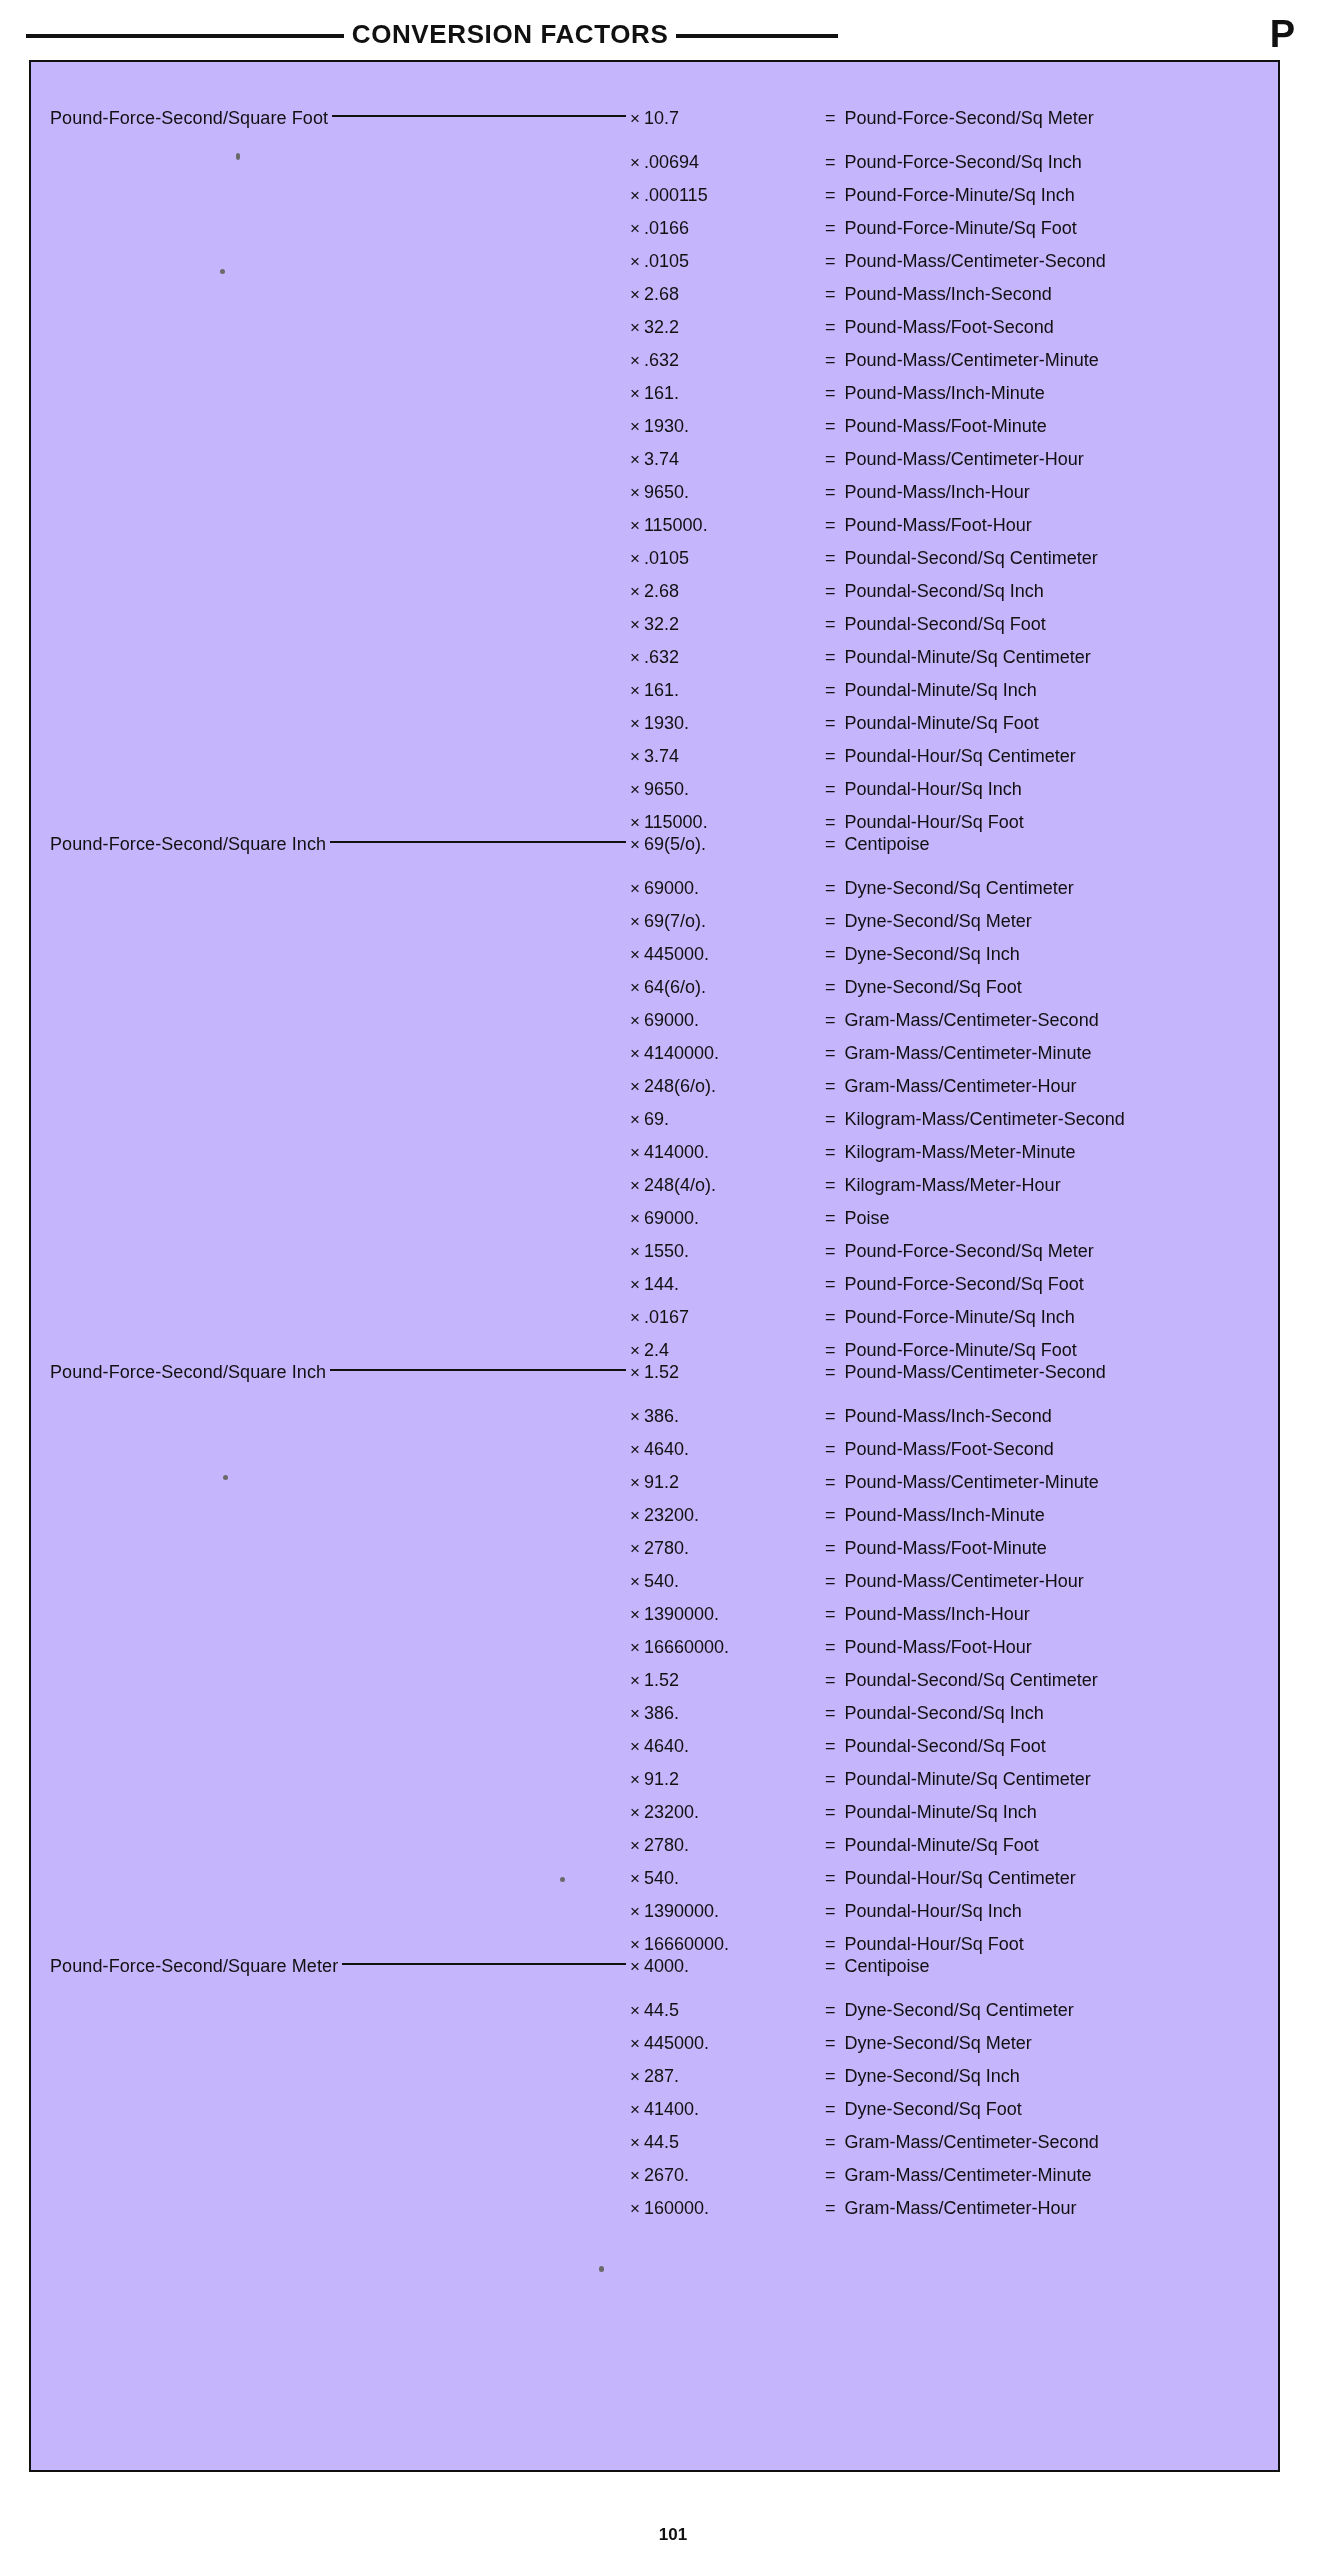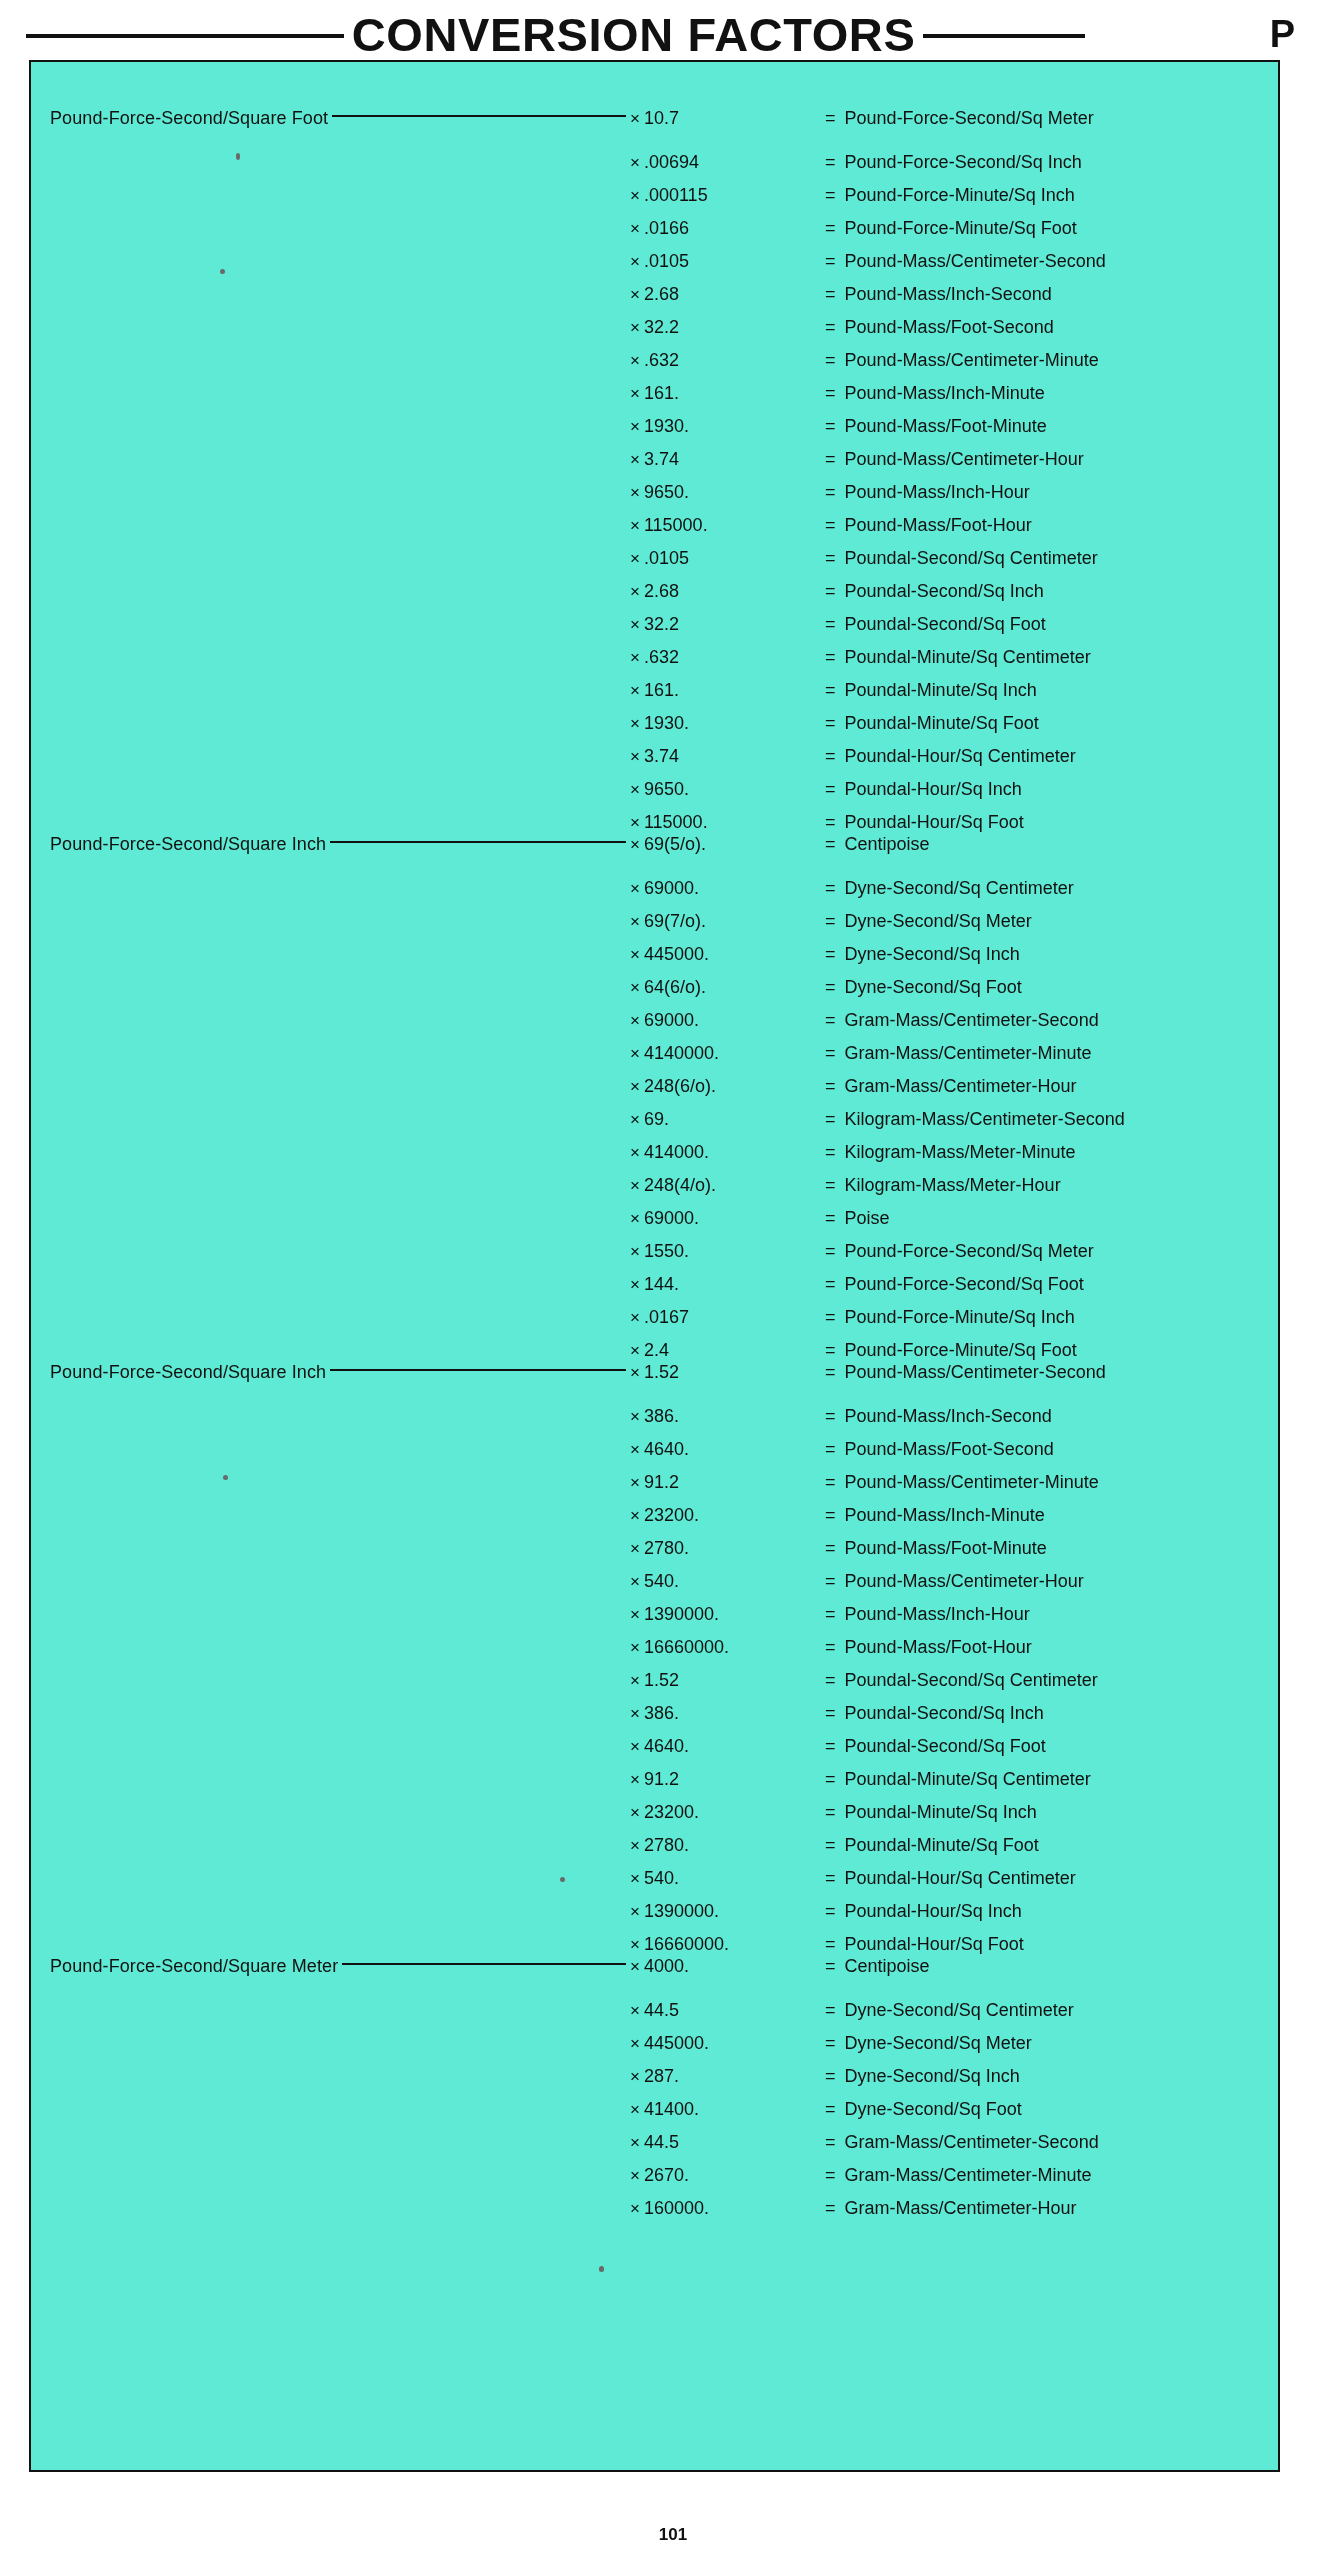--- a/index.html
+++ b/index.html
@@ -34,21 +34,21 @@
   }
   .header-rule {
     flex: 0 0 auto;
     height: 4.5px;
     background: #111;
     margin-top: 3.9px;
   }
   .rule-left { width: 318px; }
   .rule-mid  { width: 162px; }
   .header-title {
-    font-size: 47px;
+    font-size: 26px;
     font-weight: bold;
     letter-spacing: 0.6px;
     padding: 0 7.8px;
     white-space: nowrap;
     line-height: 1;
   }
   .header-letter {
     font-size: 38px;
     font-weight: bold;
     margin-left: 17px;
@@ -58,21 +58,21 @@
 
   
   .frame {
     position: absolute;
     top: 60px;
     left: 28.5px;
     width: 1251px;
     height: 2412px;
     border: 2.6px solid #111;
     box-sizing: border-box;
-    background: #5eead4;
+    background: #c4b5fd;
   }
 
   
   .table {
     position: absolute;
     top: 40px;
     left: 11.7px;
     right: 11.7px;
   }
   .row {

